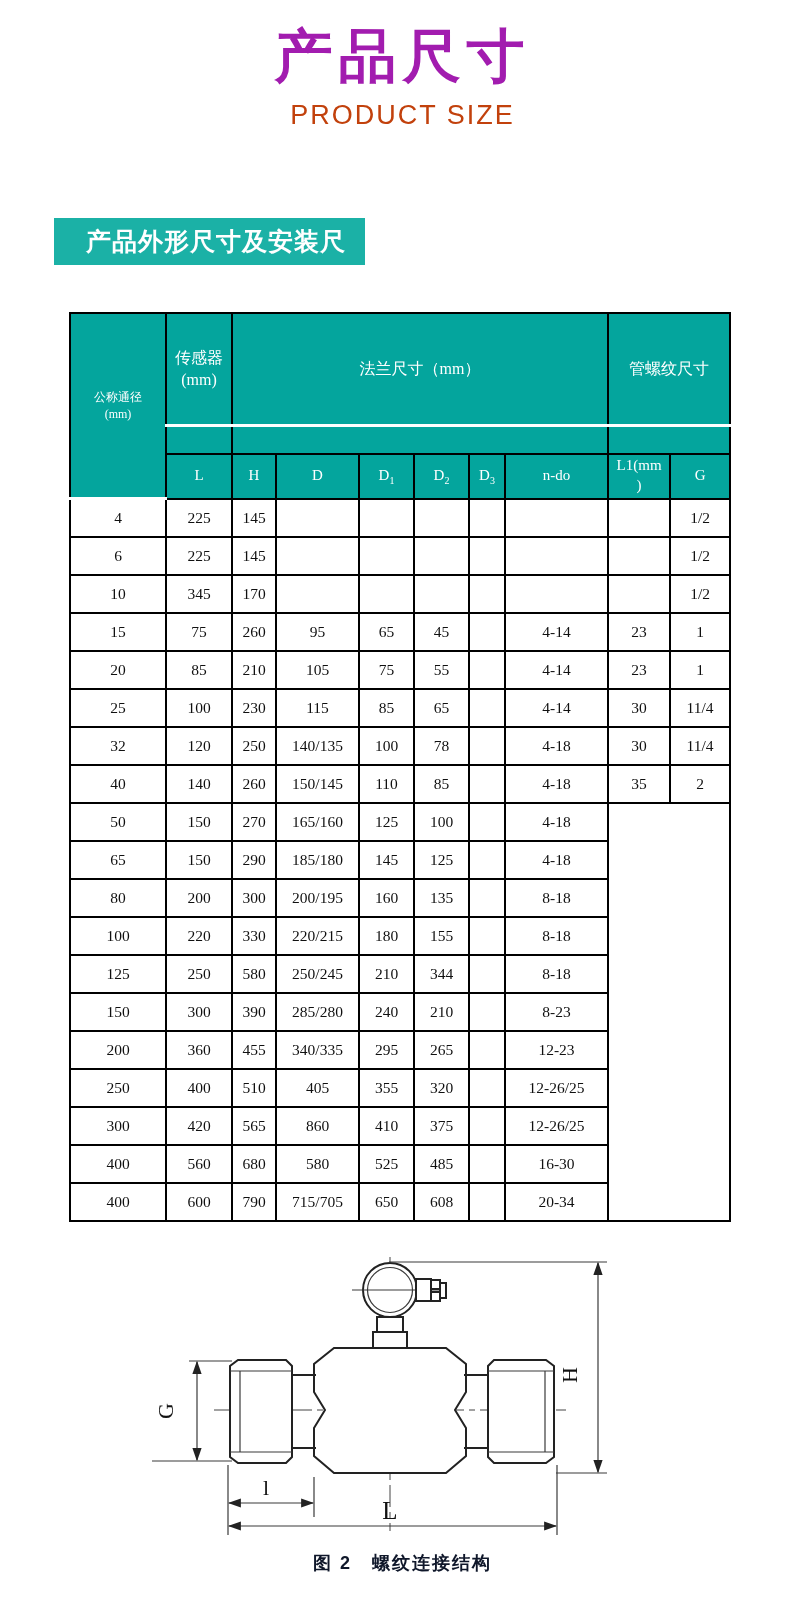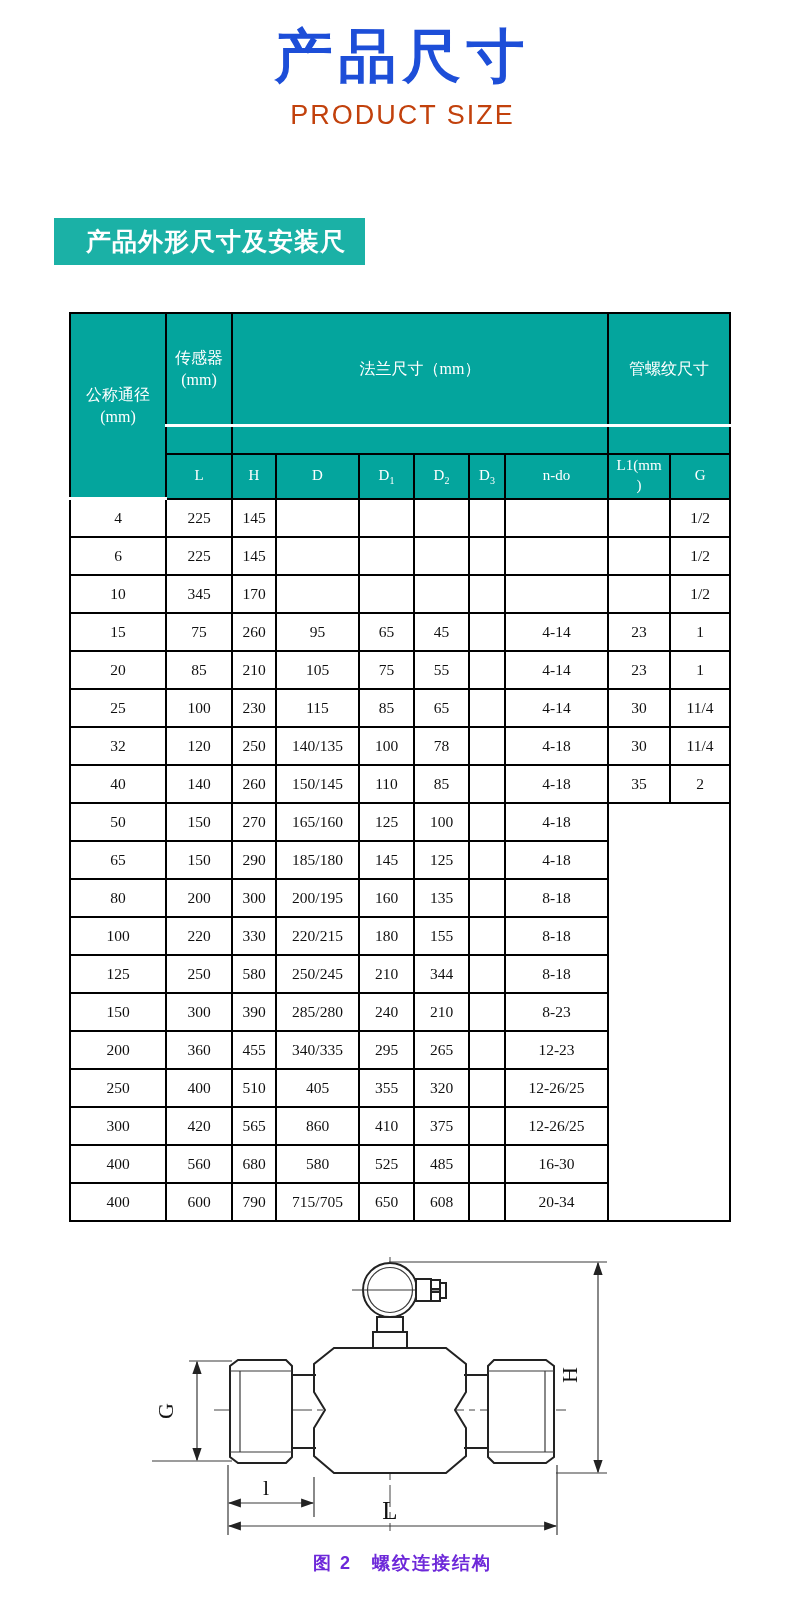--- a/index.html
+++ b/index.html
@@ -1,47 +1,47 @@
 <!DOCTYPE html>
 <html><head>
 <meta charset="utf-8">
 <style>
   html,body{margin:0;padding:0;background:#fff;}
   body{width:805px;height:1600px;position:relative;font-family:"Liberation Sans",sans-serif;color:#111;}
   .abs{position:absolute;}
 
   
   #page-title{top:18px;left:0;width:805px;text-align:center;font-size:58px;font-weight:900;
-    letter-spacing:6px;color:#1d4ed8;}
+    letter-spacing:6px;color:#a21caf;}
   #page-subtitle{top:100px;left:0;width:805px;text-align:center;font-size:27px;font-weight:500;
     letter-spacing:2px;color:#c2410c;}
 
   
   #section-banner{top:218px;left:54px;width:311px;height:47px;background:#1bb1a6;
     color:#fff;font-size:25px;font-weight:700;line-height:47px;padding-left:32px;
     box-sizing:border-box;letter-spacing:1px;}
 
   
   #dim-table-wrap{top:312px;left:69px;}
   table{border-collapse:collapse;table-layout:fixed;width:660px;
     font-family:"Liberation Serif",serif;}
   th,td{border:2px solid #000;text-align:center;vertical-align:middle;padding:0;
     overflow:hidden;}
   thead th{background:#04a59d;color:#fff;font-weight:400;}
   .hrow1 th{height:110px;font-size:16px;border-bottom:3px solid #fff;}
-  th.col-dn{font-size:16px;}
+  th.col-dn{font-size:12px;}
   .hrow2 td{height:26px;background:#04a59d;}
   .hrow3 th{height:30px;font-size:15px;}
   tbody td{height:36px;background:#fff;font-size:15.5px;color:#101010;}
   .wrap{white-space:pre-line;line-height:1.35;}
   sub{font-size:10px;}
 
   
   #figure-caption{top:1551px;left:0;width:805px;text-align:center;font-size:18px;
-    font-weight:700;color:#6d28d9;letter-spacing:2px;}
+    font-weight:700;color:#0f172a;letter-spacing:2px;}
 
   
   #diagram{top:1225px;left:0;}
   .thick{stroke:#222;stroke-width:2;fill:none;}
   .thickf{stroke:#222;stroke-width:2;fill:#fff;}
   .thin{stroke:#3a3a3a;stroke-width:1.2;fill:none;}
   .cline{stroke:#444;stroke-width:1;fill:none;stroke-dasharray:22 5 6 5;}
   .dimtext{font-family:"Liberation Serif",serif;font-size:22px;fill:#111;}
 </style>
 </head>

